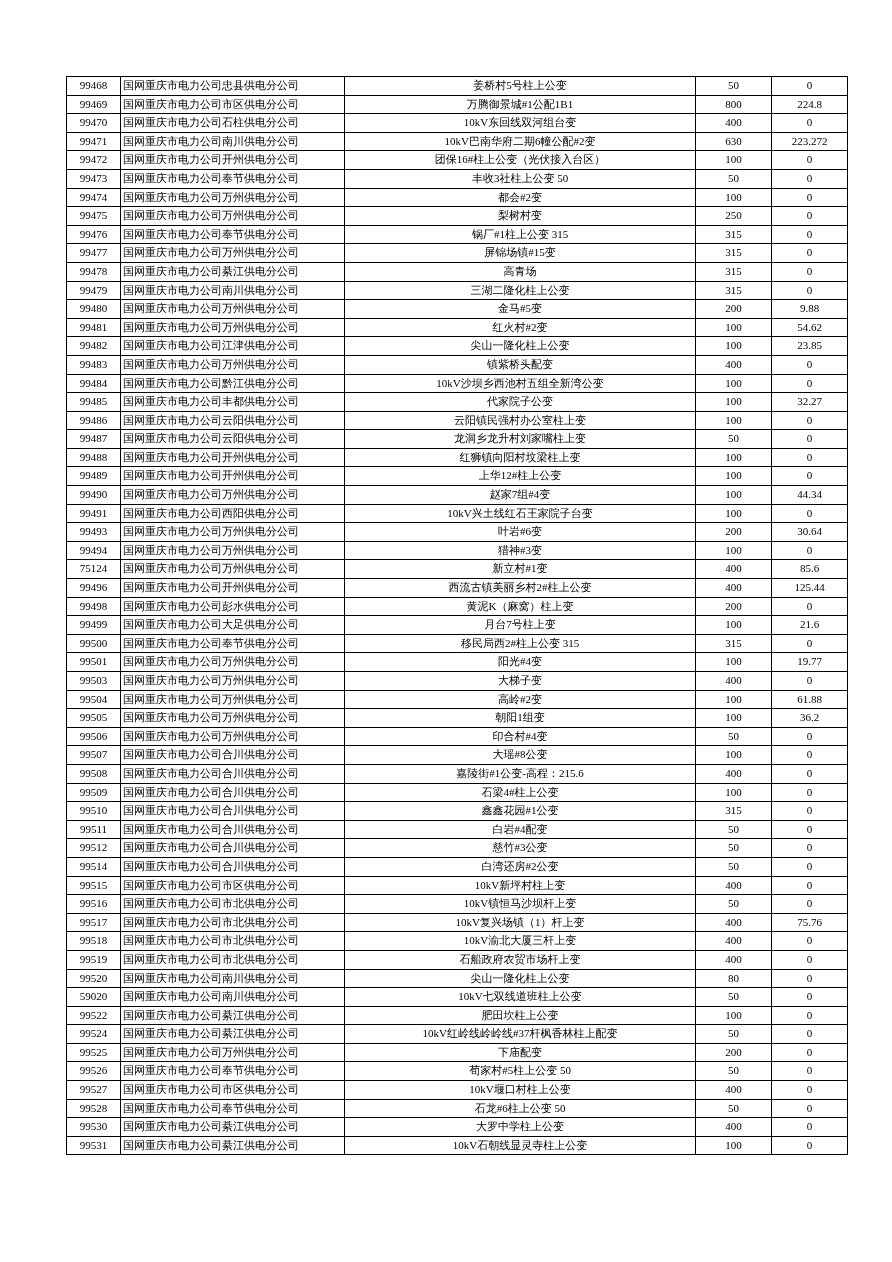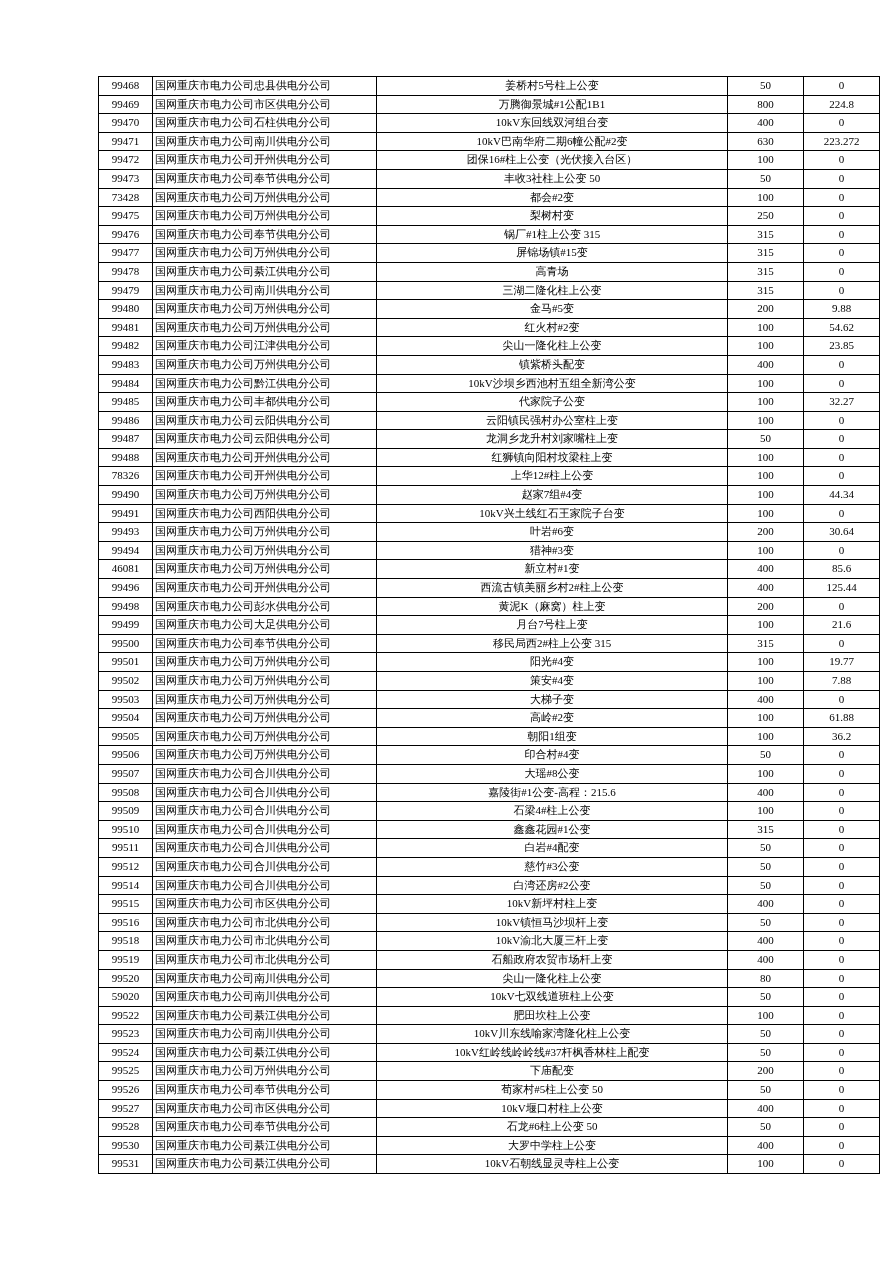--- a/index.html
+++ b/index.html
@@ -11,21 +11,21 @@
     width: 892px;
     height: 1262px;
     font-family: "Liberation Serif", "DejaVu Serif", serif;
     color: #000000;
   }
   #sheet {
     position: relative;
     width: 892px;
     height: 1262px;
     box-sizing: border-box;
-    padding: 76px 38px 0 98px;
+    padding: 76px 38px 0 66px;
   }
   table.grid {
     border-collapse: collapse;
     table-layout: fixed;
     width: 781px;
     font-size: 11px;
     line-height: 1.05;
   }
   table.grid td {
     border: 1px solid #000000;
@@ -95,21 +95,21 @@
           <td class="val">0</td>
         </tr>
         <tr>
           <td class="id">99473</td>
           <td class="org">国网重庆市电力公司奉节供电分公司</td>
           <td class="name">丰收3社柱上公变 50</td>
           <td class="cap">50</td>
           <td class="val">0</td>
         </tr>
         <tr>
-          <td class="id">73428</td>
+          <td class="id">99474</td>
           <td class="org">国网重庆市电力公司万州供电分公司</td>
           <td class="name">都会#2变</td>
           <td class="cap">100</td>
           <td class="val">0</td>
         </tr>
         <tr>
           <td class="id">99475</td>
           <td class="org">国网重庆市电力公司万州供电分公司</td>
           <td class="name">梨树村变</td>
           <td class="cap">250</td>
@@ -200,21 +200,21 @@
           <td class="val">0</td>
         </tr>
         <tr>
           <td class="id">99488</td>
           <td class="org">国网重庆市电力公司开州供电分公司</td>
           <td class="name">红狮镇向阳村坟梁柱上变</td>
           <td class="cap">100</td>
           <td class="val">0</td>
         </tr>
         <tr>
-          <td class="id">78326</td>
+          <td class="id">99489</td>
           <td class="org">国网重庆市电力公司开州供电分公司</td>
           <td class="name">上华12#柱上公变</td>
           <td class="cap">100</td>
           <td class="val">0</td>
         </tr>
         <tr>
           <td class="id">99490</td>
           <td class="org">国网重庆市电力公司万州供电分公司</td>
           <td class="name">赵家7组#4变</td>
           <td class="cap">100</td>
@@ -235,21 +235,21 @@
           <td class="val">30.64</td>
         </tr>
         <tr>
           <td class="id">99494</td>
           <td class="org">国网重庆市电力公司万州供电分公司</td>
           <td class="name">猎神#3变</td>
           <td class="cap">100</td>
           <td class="val">0</td>
         </tr>
         <tr>
-          <td class="id">46081</td>
+          <td class="id">75124</td>
           <td class="org">国网重庆市电力公司万州供电分公司</td>
           <td class="name">新立村#1变</td>
           <td class="cap">400</td>
           <td class="val">85.6</td>
         </tr>
         <tr>
           <td class="id">99496</td>
           <td class="org">国网重庆市电力公司开州供电分公司</td>
           <td class="name">西流古镇美丽乡村2#柱上公变</td>
           <td class="cap">400</td>
@@ -277,27 +277,20 @@
           <td class="val">0</td>
         </tr>
         <tr>
           <td class="id">99501</td>
           <td class="org">国网重庆市电力公司万州供电分公司</td>
           <td class="name">阳光#4变</td>
           <td class="cap">100</td>
           <td class="val">19.77</td>
         </tr>
         <tr>
-          <td class="id">99502</td>
-          <td class="org">国网重庆市电力公司万州供电分公司</td>
-          <td class="name">策安#4变</td>
-          <td class="cap">100</td>
-          <td class="val">7.88</td>
-        </tr>
-        <tr>
           <td class="id">99503</td>
           <td class="org">国网重庆市电力公司万州供电分公司</td>
           <td class="name">大梯子变</td>
           <td class="cap">400</td>
           <td class="val">0</td>
         </tr>
         <tr>
           <td class="id">99504</td>
           <td class="org">国网重庆市电力公司万州供电分公司</td>
           <td class="name">高岭#2变</td>
@@ -373,20 +366,27 @@
           <td class="name">10kV新坪村柱上变</td>
           <td class="cap">400</td>
           <td class="val">0</td>
         </tr>
         <tr>
           <td class="id">99516</td>
           <td class="org">国网重庆市电力公司市北供电分公司</td>
           <td class="name">10kV镇恒马沙坝杆上变</td>
           <td class="cap">50</td>
           <td class="val">0</td>
+        </tr>
+        <tr>
+          <td class="id">99517</td>
+          <td class="org">国网重庆市电力公司市北供电分公司</td>
+          <td class="name">10kV复兴场镇（1）杆上变</td>
+          <td class="cap">400</td>
+          <td class="val">75.76</td>
         </tr>
         <tr>
           <td class="id">99518</td>
           <td class="org">国网重庆市电力公司市北供电分公司</td>
           <td class="name">10kV渝北大厦三杆上变</td>
           <td class="cap">400</td>
           <td class="val">0</td>
         </tr>
         <tr>
           <td class="id">99519</td>
@@ -407,27 +407,20 @@
           <td class="org">国网重庆市电力公司南川供电分公司</td>
           <td class="name">10kV七双线道班柱上公变</td>
           <td class="cap">50</td>
           <td class="val">0</td>
         </tr>
         <tr>
           <td class="id">99522</td>
           <td class="org">国网重庆市电力公司綦江供电分公司</td>
           <td class="name">肥田坎柱上公变</td>
           <td class="cap">100</td>
-          <td class="val">0</td>
-        </tr>
-        <tr>
-          <td class="id">99523</td>
-          <td class="org">国网重庆市电力公司南川供电分公司</td>
-          <td class="name">10kV川东线喻家湾隆化柱上公变</td>
-          <td class="cap">50</td>
           <td class="val">0</td>
         </tr>
         <tr>
           <td class="id">99524</td>
           <td class="org">国网重庆市电力公司綦江供电分公司</td>
           <td class="name">10kV红岭线岭岭线#37杆枫香林柱上配变</td>
           <td class="cap">50</td>
           <td class="val">0</td>
         </tr>
         <tr>

